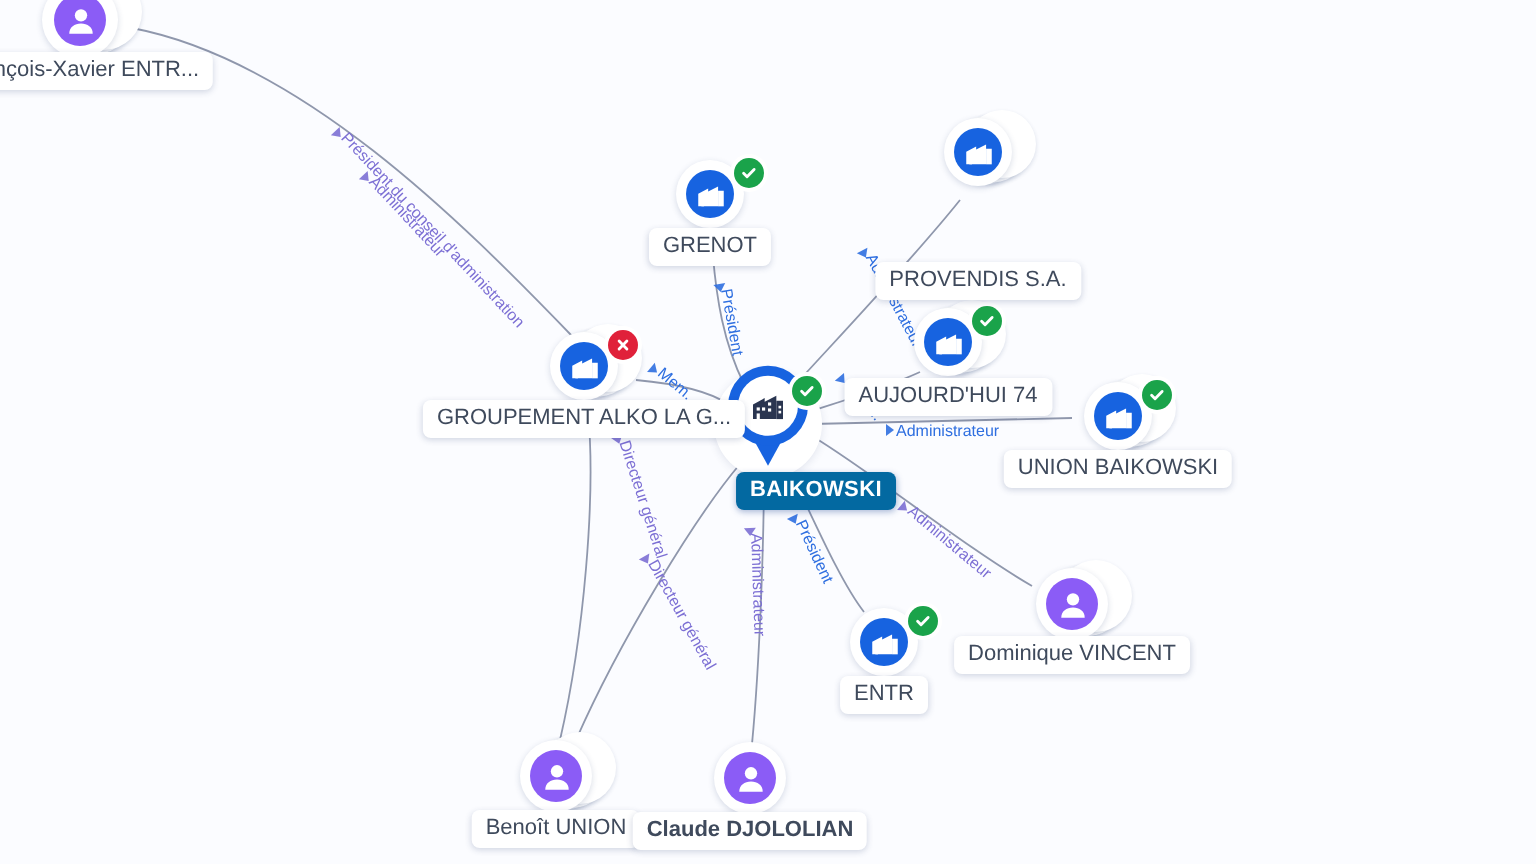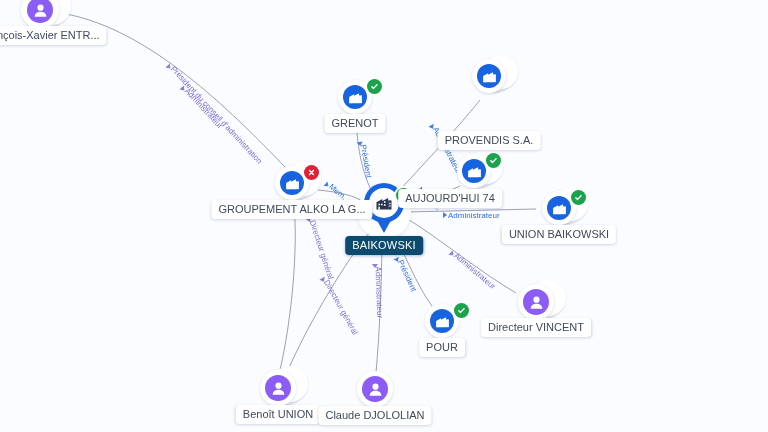--- a/index.html
+++ b/index.html
@@ -99,25 +99,26 @@
     white-space: nowrap;
     background: #ffffff;
     color: #3f4a5c;
     font-size: 11px;
     line-height: 13px;
     padding: 3px 7px;
     border-radius: 4px;
     box-shadow: 0 1px 3px rgba(40,60,110,0.20);
   }
   .nlabel.selected {
-    background: #0c4a6e;
+    background: #0369a1;
     color: #ffffff;
-    font-weight: normal;
+    font-weight: bold;
     letter-spacing: .2px;
     box-shadow: 0 1px 3px rgba(20,60,140,0.35);
+    margin-left: 24px;
   }
 
   
   .elabel {
     position: absolute;
     white-space: nowrap;
     font-size: 8px;
     line-height: 9px;
     transform-origin: 0 50%;
     pointer-events: none;
@@ -271,21 +272,21 @@
             <rect x="18.3" y="15" width="1.6" height="1.6" fill="#ffffff"></rect>
             <rect x="5.2" y="16.6" width="1.9" height="3.4" fill="#ffffff"></rect>
           </svg>
         </div>
         <div class="badge ok" style="width: 15px; height: 15px; left: 12px; top: -18px; z-index: 9;">
           <svg width="9" height="9" viewBox="0 0 12 12">
             <path d="M2.4 6.2 4.7 8.5 9.4 3.6" stroke="#fff" stroke-width="1.9" fill="none" stroke-linecap="round" stroke-linejoin="round"></path>
           </svg>
         </div>
       </div>
-      <div class="nlabel" style="left: 450px; top: 189px; z-index: 20;">AUJOURD'HUI 74</div>
+      <div class="nlabel" style="left: 474px; top: 189px; z-index: 20;">AUJOURD'HUI 74</div>
       <div class="node company" style="left: 559px; top: 208px;">
         <div class="stack" style="width: 34px; height: 34px; left: -5px; top: -20.6px; z-index: 3;"></div>
         <div class="stack" style="width: 34px; height: 34px; left: -9px; top: -19.4px; z-index: 2;"></div>
         <div class="stack" style="width: 34px; height: 34px; left: -13px; top: -18.2px; z-index: 1;"></div>
         <div class="halo" style="width: 34px; height: 34px; z-index: 5;"></div>
         <div class="disc" style="width: 24px; height: 24px; z-index: 6;">
           <svg width="17" height="17" viewBox="0 0 24 24" fill="none">
             <path d="M3 20V11.2L10 7.4V9.6L17 6V20H3Z" fill="#ffffff"></path>
             <rect x="17" y="9" width="4" height="11" fill="#ffffff"></rect>
             <rect x="5.2" y="13" width="1.9" height="1.9" fill="#ffffff"></rect>
@@ -335,21 +336,21 @@
         <div class="stack" style="width: 36px; height: 36px; left: -10px; top: -20.4px; z-index: 2;"></div>
         <div class="stack" style="width: 36px; height: 36px; left: -14px; top: -19.2px; z-index: 1;"></div>
         <div class="halo" style="width: 36px; height: 36px; z-index: 5;"></div>
         <div class="disc" style="width: 26px; height: 26px; z-index: 6;">
           <svg width="19" height="19" viewBox="0 0 24 24" fill="none">
             <circle cx="12" cy="8.4" r="3.9" fill="#ffffff"></circle>
             <path d="M4.6 20c0-4.1 3.3-6.4 7.4-6.4s7.4 2.3 7.4 6.4H4.6Z" fill="#ffffff"></path>
           </svg>
         </div>
       </div>
-      <div class="nlabel" style="left: 536px; top: 318px; z-index: 20;">Directeur VINCENT</div>
+      <div class="nlabel" style="left: 536px; top: 318px; z-index: 20;">Dominique VINCENT</div>
       <div class="node company" style="left: 442px; top: 321px;">
         <div class="halo" style="width: 34px; height: 34px; z-index: 5;"></div>
         <div class="disc" style="width: 24px; height: 24px; z-index: 6;">
           <svg width="17" height="17" viewBox="0 0 24 24" fill="none">
             <path d="M3 20V11.2L10 7.4V9.6L17 6V20H3Z" fill="#ffffff"></path>
             <rect x="17" y="9" width="4" height="11" fill="#ffffff"></rect>
             <rect x="5.2" y="13" width="1.9" height="1.9" fill="#ffffff"></rect>
             <rect x="8.4" y="13" width="1.9" height="1.9" fill="#ffffff"></rect>
             <rect x="12" y="10" width="1.9" height="1.9" fill="#ffffff"></rect>
             <rect x="12" y="13.6" width="1.9" height="1.9" fill="#ffffff"></rect>
@@ -357,21 +358,21 @@
             <rect x="18.3" y="15" width="1.6" height="1.6" fill="#ffffff"></rect>
             <rect x="5.2" y="16.6" width="1.9" height="3.4" fill="#ffffff"></rect>
           </svg>
         </div>
         <div class="badge ok" style="width: 15px; height: 15px; left: 12px; top: -18px; z-index: 9;">
           <svg width="9" height="9" viewBox="0 0 12 12">
             <path d="M2.4 6.2 4.7 8.5 9.4 3.6" stroke="#fff" stroke-width="1.9" fill="none" stroke-linecap="round" stroke-linejoin="round"></path>
           </svg>
         </div>
       </div>
-      <div class="nlabel" style="left: 442px; top: 338px; z-index: 20;">POUR</div>
+      <div class="nlabel" style="left: 442px; top: 338px; z-index: 20;">ENTR</div>
       <div class="node person" style="left: 278px; top: 388px;">
         <div class="stack" style="width: 36px; height: 36px; left: -6px; top: -21.6px; z-index: 3;"></div>
         <div class="stack" style="width: 36px; height: 36px; left: -10px; top: -20.4px; z-index: 2;"></div>
         <div class="stack" style="width: 36px; height: 36px; left: -14px; top: -19.2px; z-index: 1;"></div>
         <div class="halo" style="width: 36px; height: 36px; z-index: 5;"></div>
         <div class="disc" style="width: 26px; height: 26px; z-index: 6;">
           <svg width="19" height="19" viewBox="0 0 24 24" fill="none">
             <circle cx="12" cy="8.4" r="3.9" fill="#ffffff"></circle>
             <path d="M4.6 20c0-4.1 3.3-6.4 7.4-6.4s7.4 2.3 7.4 6.4H4.6Z" fill="#ffffff"></path>
           </svg>
@@ -380,15 +381,15 @@
       <div class="nlabel" style="left: 278px; top: 405px; z-index: 20;">Benoît UNION</div>
       <div class="node person" style="left: 375px; top: 389px;">
         <div class="halo" style="width: 36px; height: 36px; z-index: 5;"></div>
         <div class="disc" style="width: 26px; height: 26px; z-index: 6;">
           <svg width="19" height="19" viewBox="0 0 24 24" fill="none">
             <circle cx="12" cy="8.4" r="3.9" fill="#ffffff"></circle>
             <path d="M4.6 20c0-4.1 3.3-6.4 7.4-6.4s7.4 2.3 7.4 6.4H4.6Z" fill="#ffffff"></path>
           </svg>
         </div>
       </div>
-      <div class="nlabel" style="left: 375px; top: 406px; z-index: 20;">Claude DJOLOLIAN</div>
+      <div class="nlabel" style="left: 375px; top: 406px; z-index: 20; font-weight: bold;">Claude DJOLOLIAN</div>
     </div>
 </div>
 
 </body></html>

